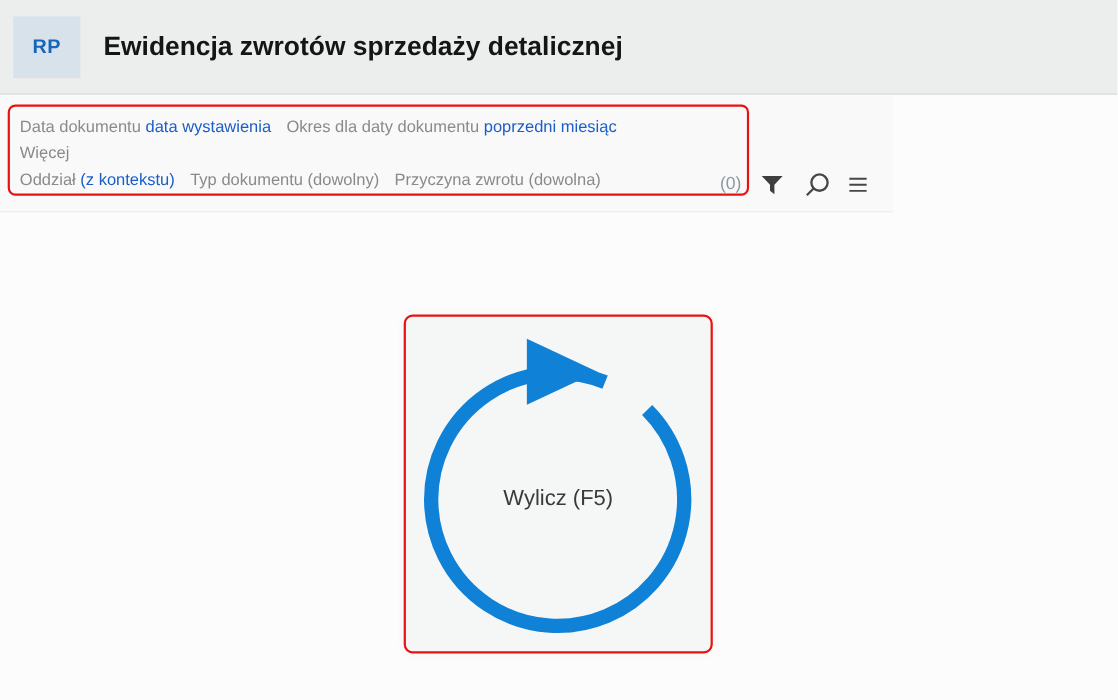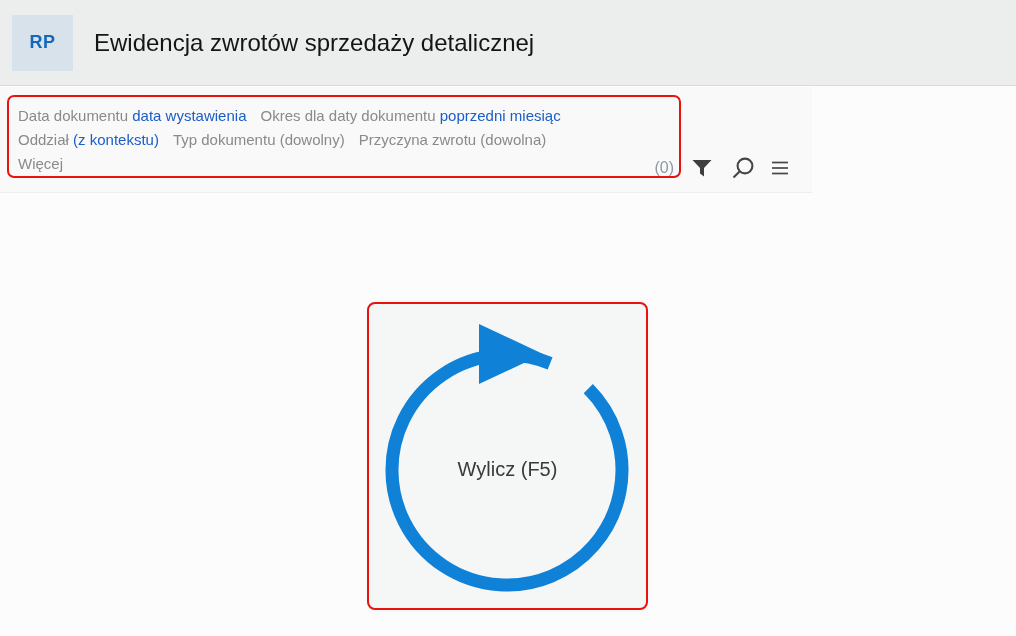--- a/index.html
+++ b/index.html
@@ -18,21 +18,21 @@
     display:flex; align-items:center;
   }
   .badge {
     width:61px; height:56px; margin-left:12px;
     background:#d7e2eb; color:#1467bb;
     font-size:18px; font-weight:600;
     display:flex; align-items:center; justify-content:center;
     letter-spacing:0.5px;
   }
   .title {
-    margin-left:21px; font-size:24px; color:#151515; font-weight:400;
+    margin-left:21px; font-size:24px; color:#151515; font-weight:700;
     white-space:nowrap;
   }
 
   
   .filter-strip {
     position:absolute; top:87px; left:0; width:812px; height:106px;
     background:#f9f9fa; border-bottom:1px solid #ebedee;
   }
   .filter-annotation {
     position:absolute; left:7px; top:8px; width:674px; height:83px;
@@ -54,21 +54,20 @@
 
   
   .main-area { position:absolute; top:194px; left:0; width:1016px; height:442px; background:#fcfcfd; }
   .refresh-annotation {
     position:absolute; left:367px; top:92px; 
     width:281px; height:308px;
     border:2px solid #e8120e; border-radius:8px;
     background:#f5f6f6;
     box-shadow:0 0 10px rgba(0,0,0,0.03);
     cursor:pointer;
-    margin-top:16px;
   }
   .refresh-svg { position:absolute; left:0; top:0; }
   .refresh-label {
     position:absolute; left:0; right:0; top:154px;
     text-align:center; font-size:20px; color:#3a3a3a;
   }
 </style>
 </head>
 <body>
 
@@ -77,24 +76,24 @@
   <div class="title">Ewidencja zwrotów sprzedaży detalicznej</div>
 </div>
 
 <div class="filter-strip">
 
   <div class="filter-annotation">
     <span class="filter-line">
       <span class="seg"><span class="lbl">Data dokumentu</span> <span class="lnk">data wystawienia</span></span><span class="seg"><span class="lbl">Okres dla daty dokumentu</span> <span class="lnk">poprzedni miesiąc</span></span>
     </span>
     <span class="filter-line">
-      <span class="seg"><span class="lbl">Oddział</span> <span class="lnk">(z kontekstu)</span></span><span class="seg"><span class="lbl">Typ dokumentu (dowolny)</span></span><span class="seg"><span class="lbl">Przyczyna zwrotu (dowolna)</span></span>
+      <span class="seg"><span class="lbl">Więcej</span></span>
     </span>
     <span class="filter-line">
-      <span class="seg"><span class="lbl">Więcej</span></span>
+      <span class="seg"><span class="lbl">Oddział</span> <span class="lnk">(z kontekstu)</span></span><span class="seg"><span class="lbl">Typ dokumentu (dowolny)</span></span><span class="seg"><span class="lbl">Przyczyna zwrotu (dowolna)</span></span>
     </span>
   </div>
 
   <div class="toolbar">
     <span class="count">(0)</span>
 
     <span class="icon-btn">
       <svg width="22" height="22" viewBox="0 0 22 22">
         <path d="M1.5 3 L20.5 3 L13 11 L13 19.5 L9 16.5 L9 11 Z" fill="#3e3e3e"></path>
       </svg>

